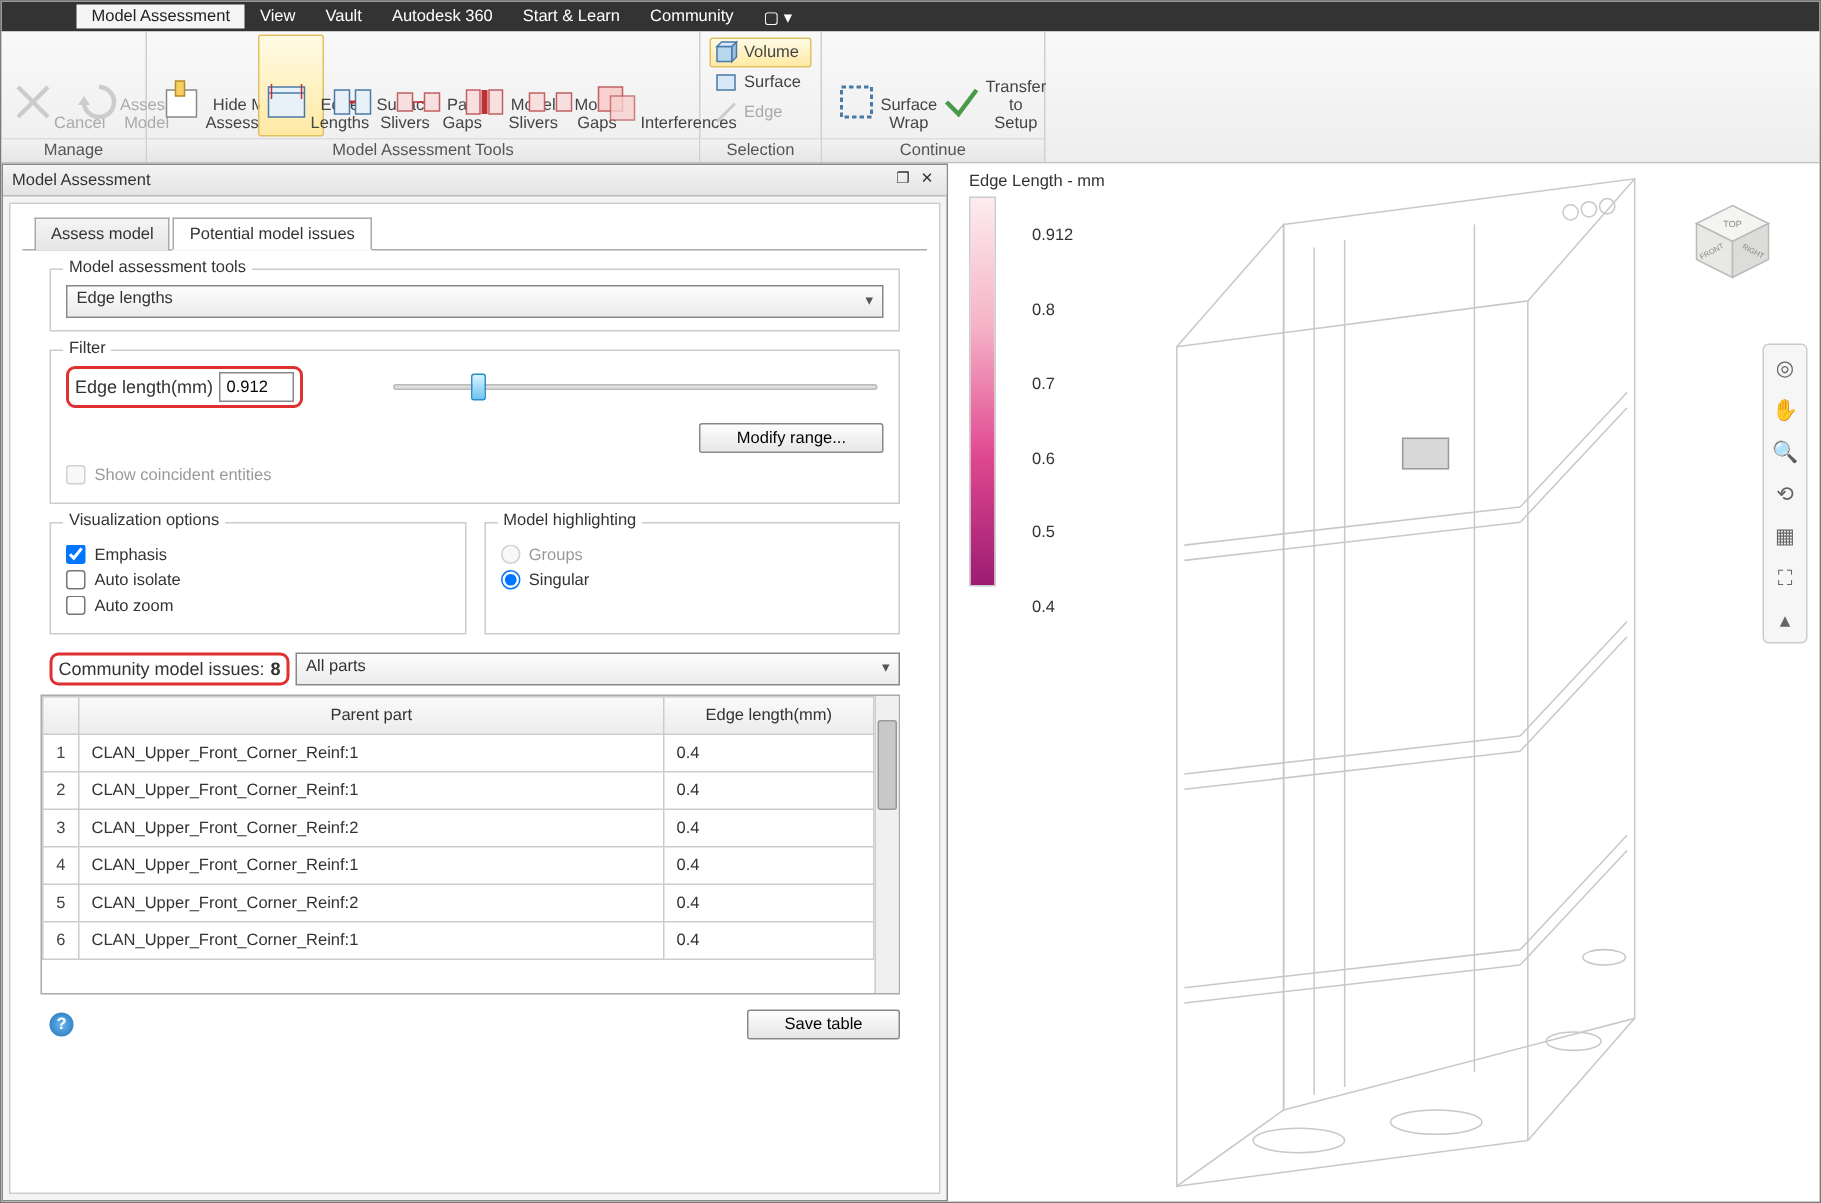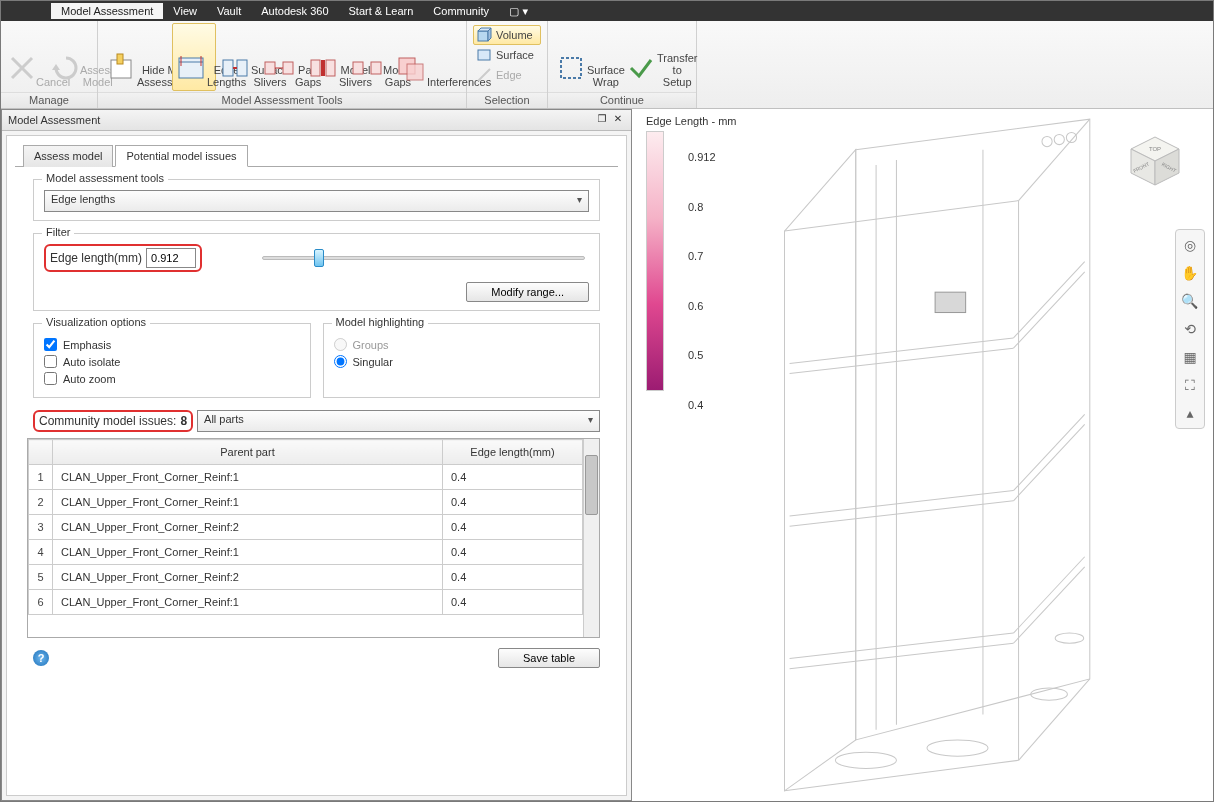--- a/index.html
+++ b/index.html
@@ -263,20 +263,24 @@
           <span class="hl-red">
             <span>Edge length(mm)</span>
             <input class="txt-input" style="width: 50px;" value="0.912">
           </span>
           <span style="width:40px"></span>
           <div class="slider-track">
               <div class="slider-thumb"></div>
             </div>
         </div>
         <div class="row-right"><button class="btn">Modify range...</button></div>
+        <div class="chk-row" style="color:#999; margin-top:8px;">
+          <input type="checkbox" disabled="" style="">
+          <span>Show coincident entities</span>
+        </div>
       </div>
 
       <div class="two-col">
         <div class="group-box">
           <span class="legend">Visualization options</span>
           <div class="chk-row">
               <input type="checkbox" checked="" style="">
               <span>Emphasis</span>
             </div>
           <div class="chk-row">

